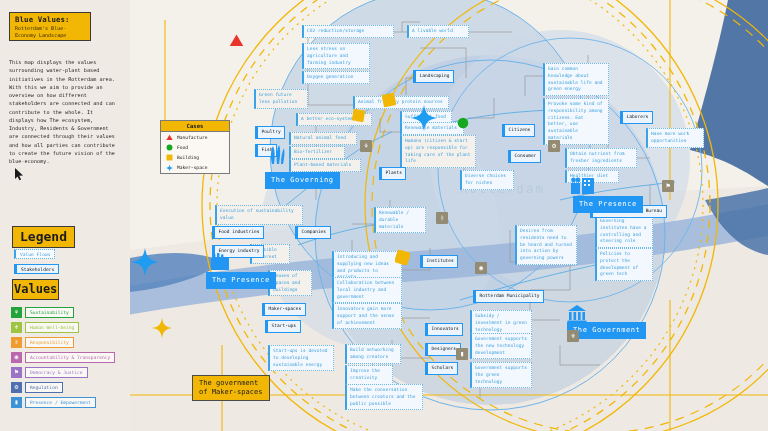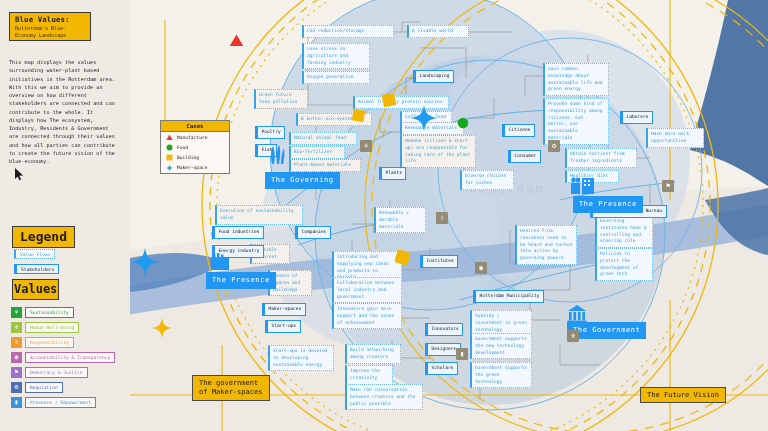--- a/index.html
+++ b/index.html
@@ -429,21 +429,20 @@
       <rect x="2" y="7" width="2.6" height="8" fill="#2196f3"></rect>
       <rect x="6.5" y="7" width="2.6" height="8" fill="#2196f3"></rect>
       <rect x="11" y="7" width="2.6" height="8" fill="#2196f3"></rect>
       <rect x="15.4" y="7" width="2.6" height="8" fill="#2196f3"></rect>
       <rect x="0.5" y="15.5" width="19" height="2.4" fill="#2196f3"></rect>
     </svg>
     <div class="node big-stake" style="left:437px;top:322px">The Government</div>
 
     <div class="node gold-node" style="left:62px;top:375px;white-space:pre-line">The government
 of Maker-spaces</div>
-    <div class="node gold-node" style="left:510px;top:387px">The Future Vision</div>
 
     <div class="node flow-node" style="left:172px;top:25px;width:92px">CO2 reduction/storage</div>
     <div class="node flow-node" style="left:277px;top:25px;width:62px">A livable world</div>
     <div class="node flow-node" style="left:172px;top:43px;width:68px">Less stress on agriculture and farming industry</div>
     <div class="node flow-node" style="left:172px;top:71px;width:68px">Oxygen generation</div>
     <div class="node flow-node plain" style="left:124px;top:89px;width:54px">Green future less pollution</div>
     <div class="node flow-node plain" style="left:166px;top:113px;width:76px">A better eco-system</div>
     <div class="node flow-node" style="left:223px;top:96px;width:96px">Animal friendly protein sources</div>
     <div class="node flow-node" style="left:270px;top:111px;width:52px">Sufficient food</div>
     <div class="node flow-node" style="left:270px;top:122px;width:64px">Renewable materials</div>

